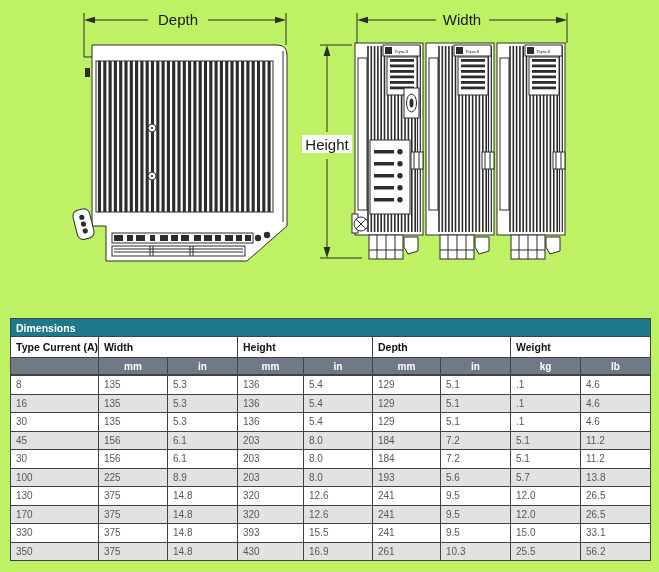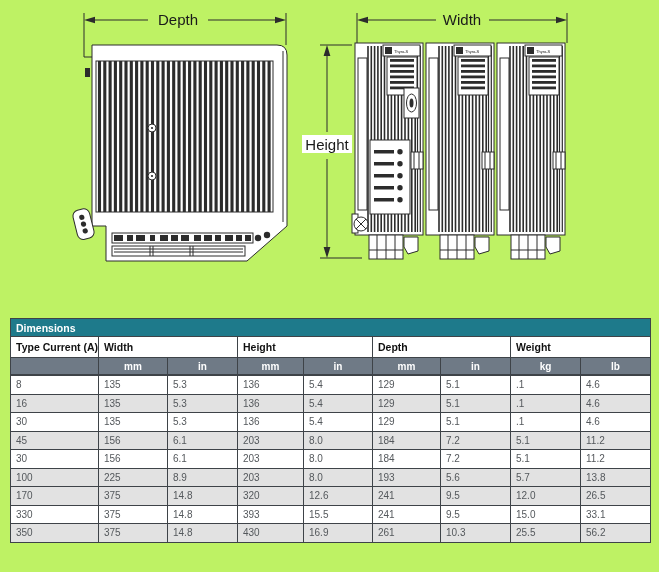--- a/index.html
+++ b/index.html
@@ -247,20 +247,31 @@
           <td>100</td>
           <td>225</td>
           <td>8.9</td>
           <td>203</td>
           <td>8.0</td>
           <td>193</td>
           <td>5.6</td>
           <td>5.7</td>
           <td>13.8</td>
         </tr>
+        <tr>
+          <td>130</td>
+          <td>375</td>
+          <td>14.8</td>
+          <td>320</td>
+          <td>12.6</td>
+          <td>241</td>
+          <td>9.5</td>
+          <td>12.0</td>
+          <td>26.5</td>
+        </tr>
         <tr class="alt">
           <td>170</td>
           <td>375</td>
           <td>14.8</td>
           <td>320</td>
           <td>12.6</td>
           <td>241</td>
           <td>9.5</td>
           <td>12.0</td>
           <td>26.5</td>

